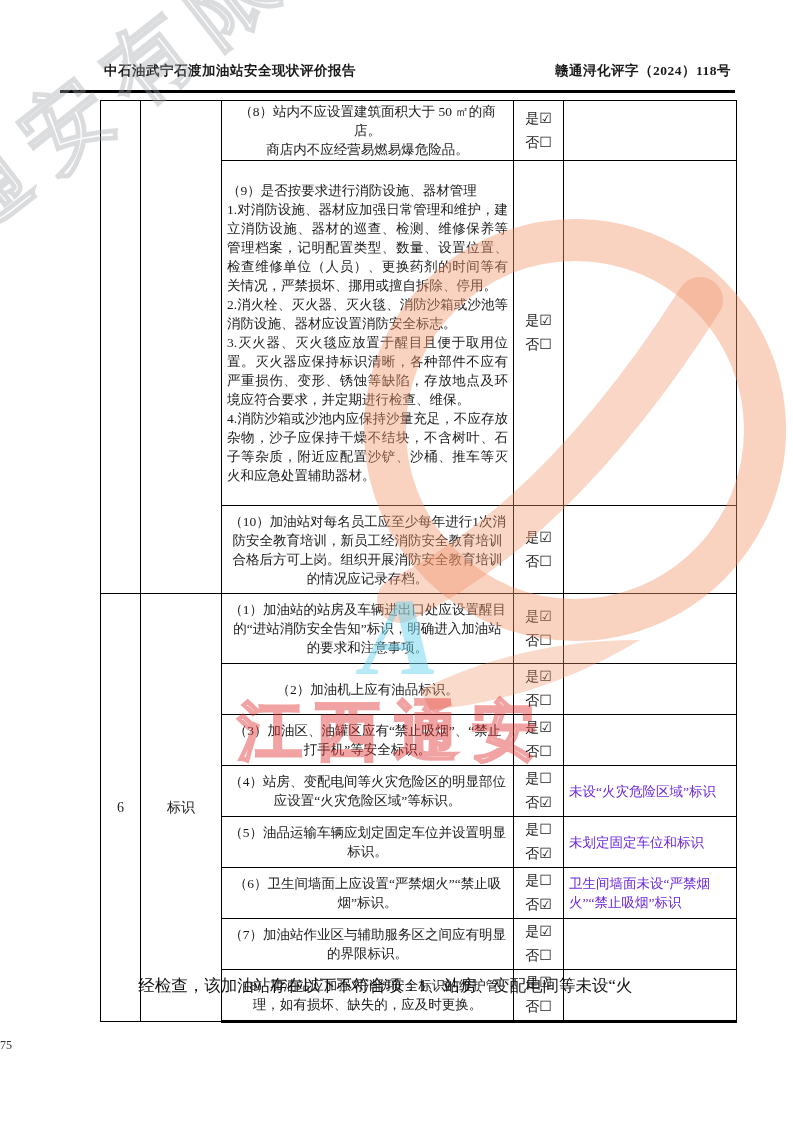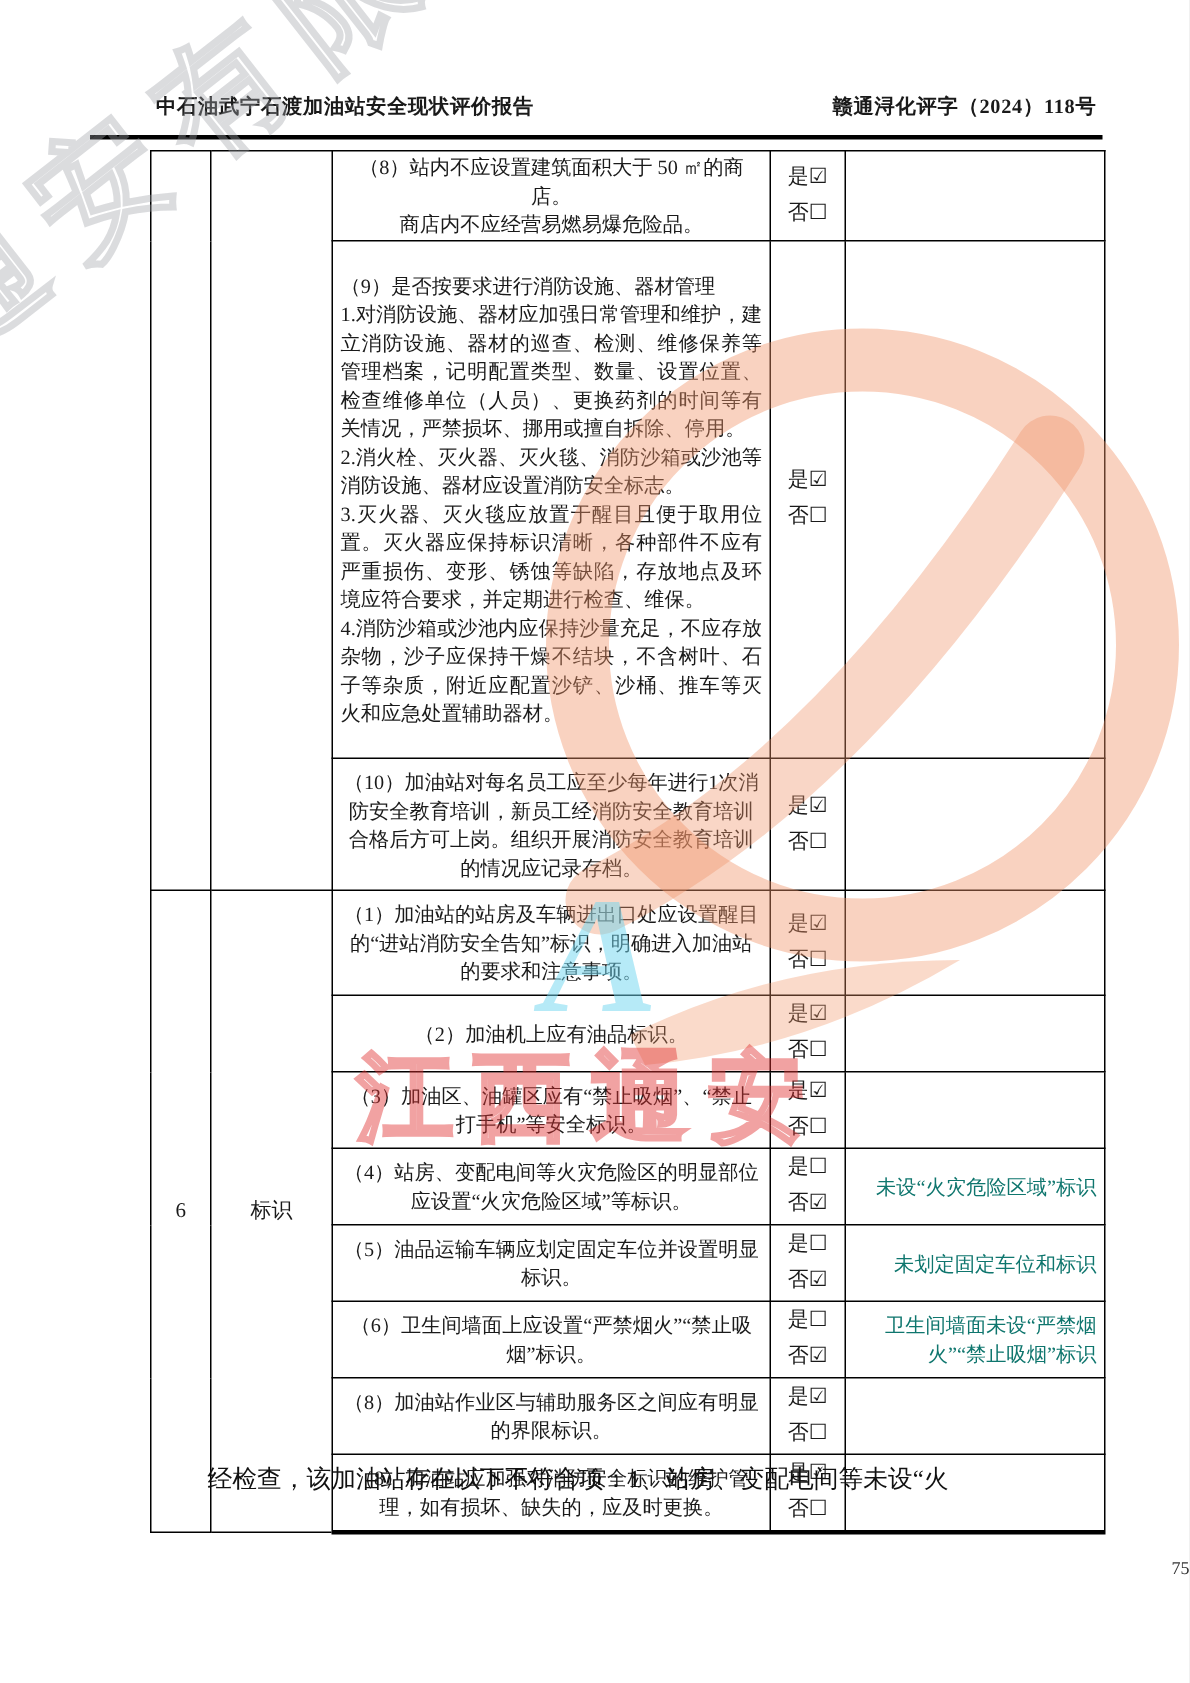--- a/index.html
+++ b/index.html
@@ -36,32 +36,32 @@
     padding:1px 5px;
     vertical-align:middle;
     overflow:hidden;
     background:transparent;
   }
   table.chk tr.rlast td{border-bottom:3px solid #000;margin-top:28px;}
   table.chk td.seq,table.chk td.cat{text-align:center;font-size:14px;}
   table.chk td.item{text-align:center;white-space:pre-line;}
   table.chk td.item.long{text-align:justify;text-justify:inter-ideograph;}
   table.chk td.yn{text-align:center;white-space:pre-line;line-height:24px;font-size:14px;padding:1px 2px;}
-  table.chk td.res{text-align:right;color:#0f766e;white-space:pre-line;}
+  table.chk td.res{text-align:left;color:#6d28d9;white-space:pre-line;}
   tr.h0{height:45px;} tr.h1{height:345px;} tr.h2{height:88px;}
   tr.h3{height:70px;} tr.h4{height:42px;} tr.h5{height:46px;}
   
   .summary{
     position:absolute;top:974px;left:97px;width:640px;
     font-size:16.5px;line-height:24px;text-indent:2.5em;
     color:#111;
   }
   .pageno{
     position:absolute;top:1038px;left:0;width:100%;
-    text-align:right;font-size:12px;color:#333;
+    text-align:left;font-size:12px;color:#333;
   }
   
   .wm{position:absolute;pointer-events:none;}
   .wm-gray{
     top:130px;left:120px;width:700px;
     font-size:86px;font-weight:bold;letter-spacing:18px;
     color:transparent;
     -webkit-text-stroke:2px rgba(160,163,168,.38);
     transform:rotate(-38deg);transform-origin:60px 620px;
     white-space:nowrap;
@@ -147,21 +147,21 @@
       <td class="item">（5）油品运输车辆应划定固定车位并设置明显标识。</td>
       <td class="yn"><span>是☐</span><br><span>否☑</span></td>
       <td class="res">未划定固定车位和标识</td>
     </tr>
     <tr class="h5">
       <td class="item">（6）卫生间墙面上应设置“严禁烟火”“禁止吸烟”标识。</td>
       <td class="yn"><span>是☐</span><br><span>否☑</span></td>
       <td class="res">卫生间墙面未设“严禁烟火”“禁止吸烟”标识</td>
     </tr>
     <tr class="h5">
-      <td class="item">（8）加油站作业区与辅助服务区之间应有明显的界限标识。</td>
+      <td class="item">（7）加油站作业区与辅助服务区之间应有明显的界限标识。</td>
       <td class="yn"><span>是☑</span><br><span>否☐</span></td>
       <td class="res"></td>
     </tr>
     <tr class="h5 rlast">
       <td class="item">（8）加油站应加强对消防安全标识的维护管理，如有损坏、缺失的，应及时更换。</td>
       <td class="yn"><span>是☑</span><br><span>否☐</span></td>
       <td class="res"></td>
     </tr>
   </tbody>
     </table>

